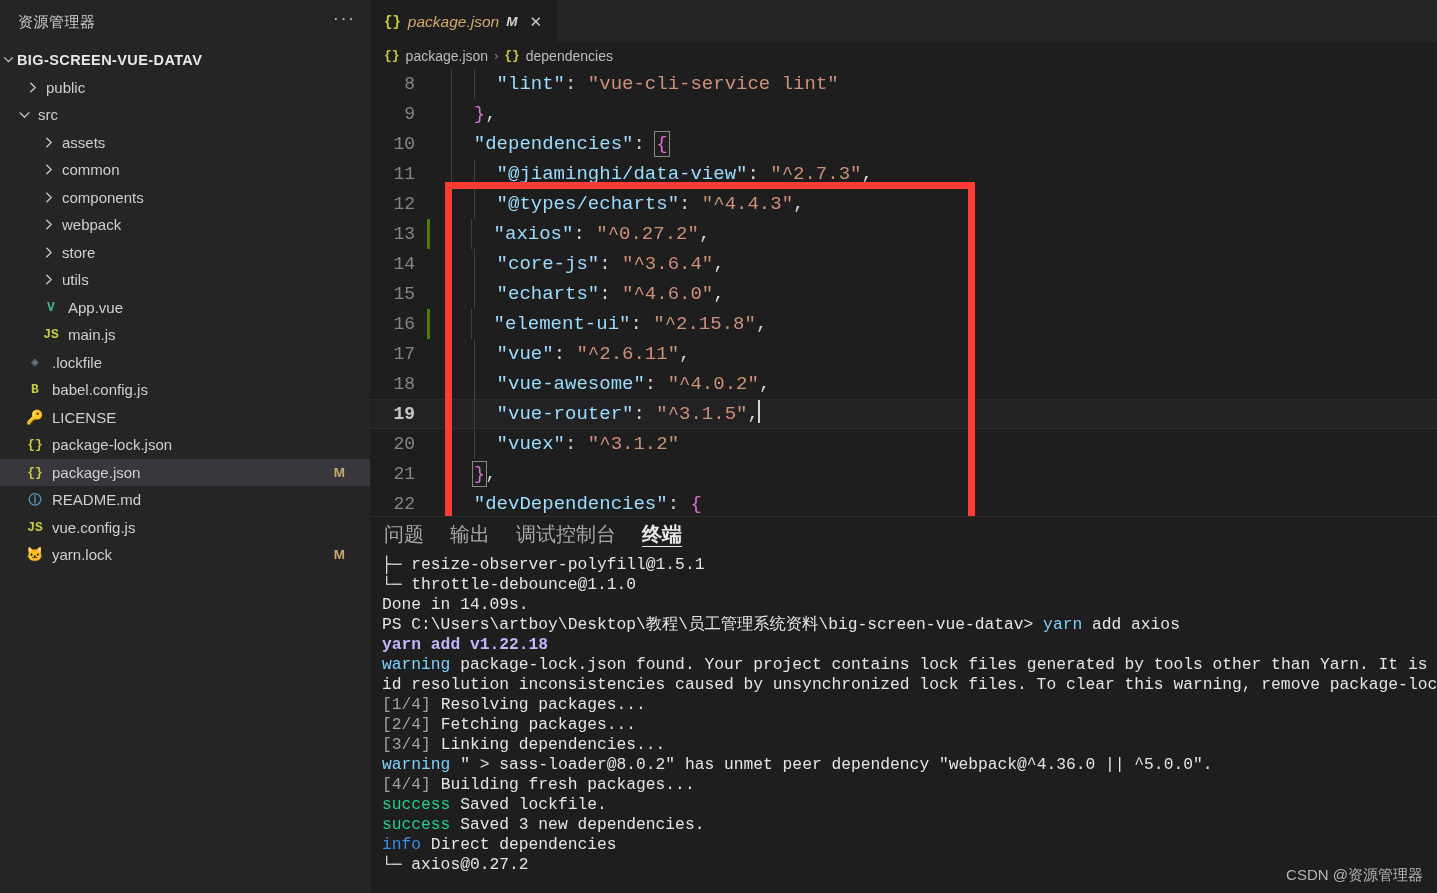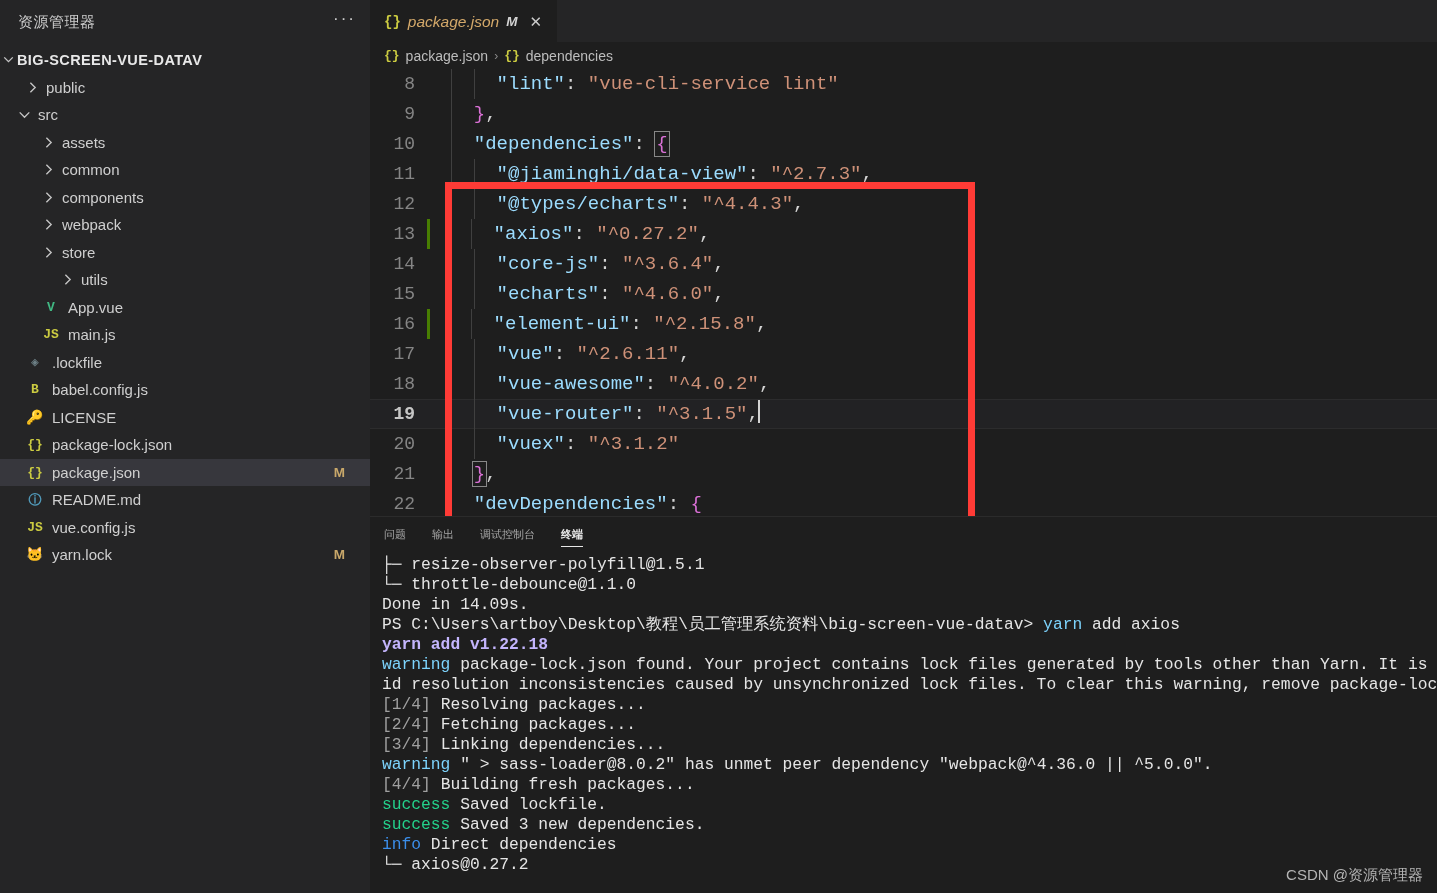--- a/index.html
+++ b/index.html
@@ -111,21 +111,21 @@
   }
   .redbox {
     position: absolute; left: 75px; top: 113px;
     width: 530px; height: 359px;
     border: 7px solid #ff3b36; pointer-events: none;
   }
 
   
   .panel { flex: 1; display: flex; flex-direction: column; background: #1e1e1e; border-top: 1px solid #2b2b2b; min-height: 0; }
   .panel-tabs { height: 35px; display: flex; align-items: center; gap: 26px; padding-left: 14px; flex: none; }
-  .ptab { font-size: 11px; color: #a7a7a7; cursor: pointer; position: relative; height: 100%; display: flex; align-items: center; }
+  .ptab { font-size: 20px; color: #a7a7a7; cursor: pointer; position: relative; height: 100%; display: flex; align-items: center; }
   .ptab.active { color: #e7e7e7; font-weight: bold; }
   .ptab.active:after {
     content: ""; position: absolute; left: 0; right: 0; bottom: 5px; height: 1.5px; background: #e7e7e7;
   }
   .terminal {
     flex: 1; overflow: hidden; padding: 3px 0 0 12px;
     font-family: "Liberation Mono", monospace;
     font-size: 16.3px; line-height: 20px; color: #cccccc; white-space: pre;
   }
   .t-white { color: #e5e5e5; }
@@ -215,21 +215,21 @@
         </div>
         <div class="row" style="padding-left: 40px; text-align: center;">
           <span class="chev">
             <svg width="17" height="17" viewBox="0 0 16 16">
               <path d="M6 3.5 L10.5 8 L6 12.5" fill="none" stroke="currentColor" stroke-width="1.3"></path>
             </svg>
           </span>
           <span style="width: 5px; flex: 0 0 auto;"></span>
           <span class="lbl">store</span>
         </div>
-        <div class="row" style="padding-left: 40px; margin-left: 19px;">
+        <div class="row" style="padding-left: 40px;">
           <span class="chev">
             <svg width="17" height="17" viewBox="0 0 16 16">
               <path d="M6 3.5 L10.5 8 L6 12.5" fill="none" stroke="currentColor" stroke-width="1.3"></path>
             </svg>
           </span>
           <span style="width: 5px; flex: 0 0 auto;"></span>
           <span class="lbl">utils</span>
         </div>
         <div class="row" style="padding-left: 40px;">
           <span class="ficon" style="color: rgb(65, 184, 131);">V</span>

